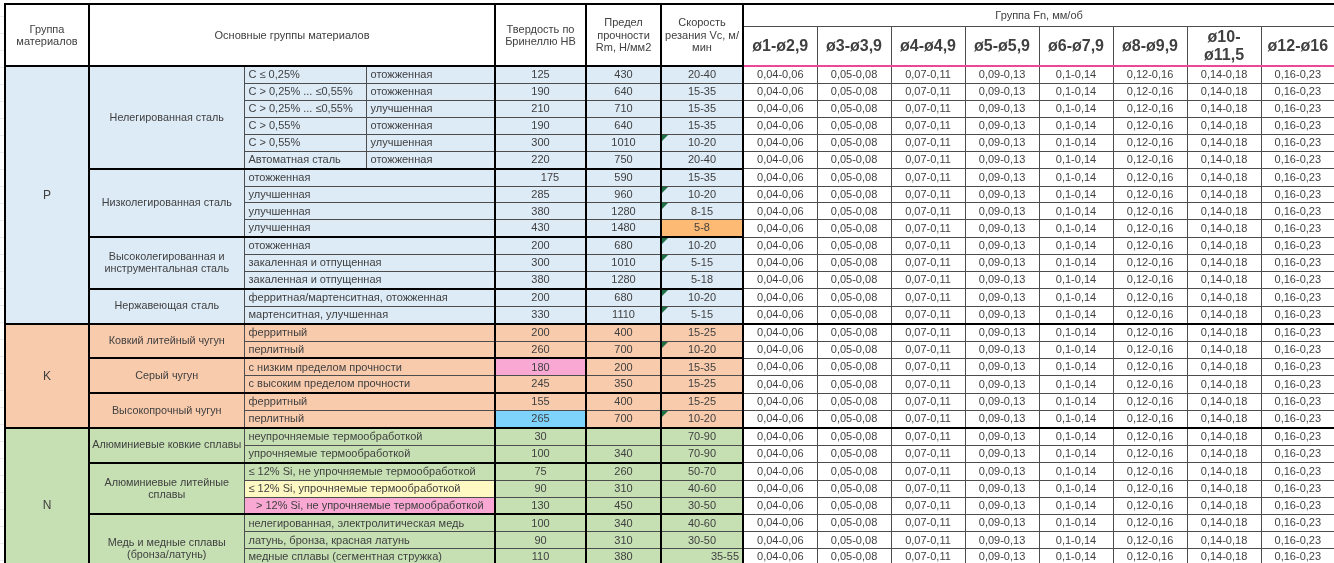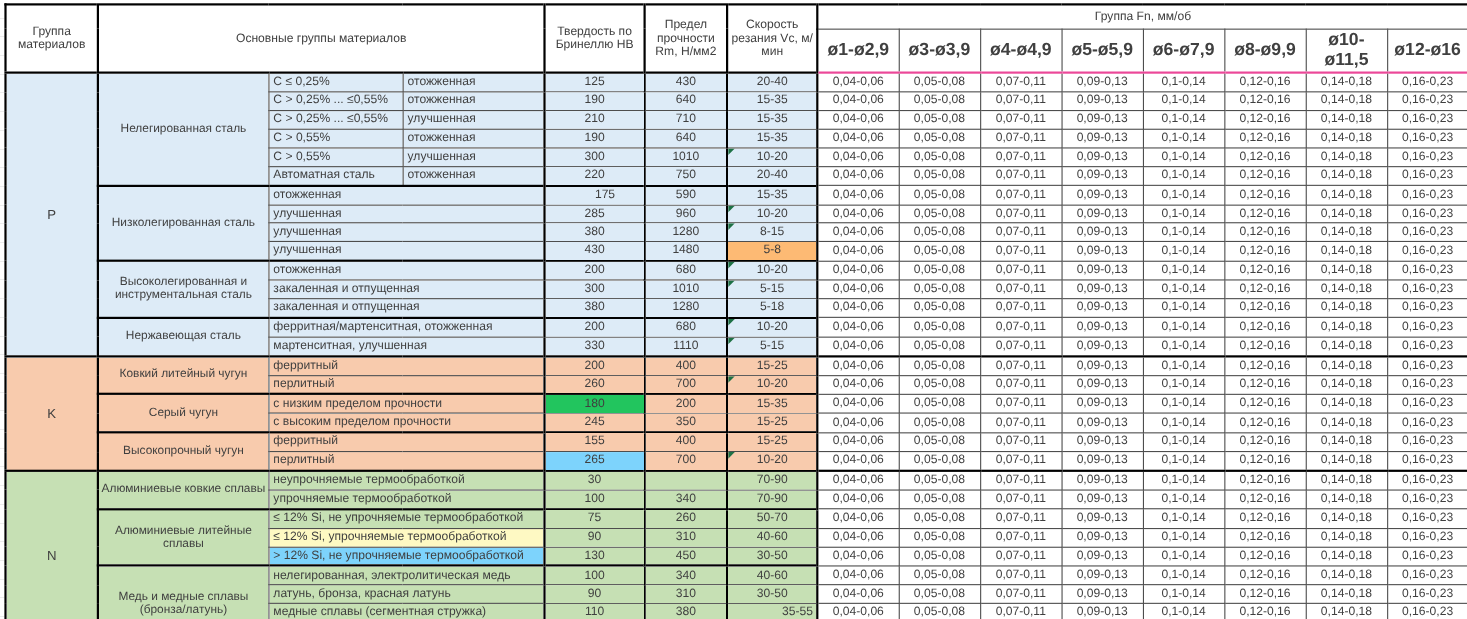--- a/index.html
+++ b/index.html
@@ -335,21 +335,21 @@
           <td class="c-feed">0,07-0,11</td>
           <td class="c-feed">0,09-0,13</td>
           <td class="c-feed">0,1-0,14</td>
           <td class="c-feed">0,12-0,16</td>
           <td class="c-feed">0,14-0,18</td>
           <td class="c-feed">0,16-0,23</td>
         </tr>
         <tr class="s-start">
           <td class="c-name" rowspan="2" style="background: rgb(248, 203, 173);">Серый чугун</td>
           <td class="c-spec c-spec-end" colspan="2" style="background: rgb(248, 203, 173); margin-top: 20px;">с низким пределом прочности</td>
-          <td class="c-num c-hb" style="background: #22c55e;"><span>180</span></td>
+          <td class="c-num c-hb" style="background: #f9a8d4;"><span>180</span></td>
           <td class="c-num c-rm" style="background: rgb(248, 203, 173);"><span>200</span></td>
           <td class="c-num c-vc" style="background: rgb(248, 203, 173);"><span>15-35</span></td>
           <td class="c-feed">0,04-0,06</td>
           <td class="c-feed">0,05-0,08</td>
           <td class="c-feed">0,07-0,11</td>
           <td class="c-feed">0,09-0,13</td>
           <td class="c-feed">0,1-0,14</td>
           <td class="c-feed">0,12-0,16</td>
           <td class="c-feed">0,14-0,18</td>
           <td class="c-feed">0,16-0,23</td>
@@ -450,21 +450,21 @@
           <td class="c-feed">0,04-0,06</td>
           <td class="c-feed">0,05-0,08</td>
           <td class="c-feed">0,07-0,11</td>
           <td class="c-feed">0,09-0,13</td>
           <td class="c-feed">0,1-0,14</td>
           <td class="c-feed">0,12-0,16</td>
           <td class="c-feed">0,14-0,18</td>
           <td class="c-feed">0,16-0,23</td>
         </tr>
         <tr>
-          <td class="c-spec c-spec-end" colspan="2" style="background: #7dd3fc;">&gt; 12% Si, не упрочняемые термообработкой</td>
+          <td class="c-spec c-spec-end" colspan="2" style="background: #f9a8d4; text-align: center;">&gt; 12% Si, не упрочняемые термообработкой</td>
           <td class="c-num c-hb" style="background: rgb(198, 224, 180);"><span>130</span></td>
           <td class="c-num c-rm" style="background: rgb(198, 224, 180);"><span>450</span></td>
           <td class="c-num c-vc" style="background: rgb(198, 224, 180);"><span>30-50</span></td>
           <td class="c-feed">0,04-0,06</td>
           <td class="c-feed">0,05-0,08</td>
           <td class="c-feed">0,07-0,11</td>
           <td class="c-feed">0,09-0,13</td>
           <td class="c-feed">0,1-0,14</td>
           <td class="c-feed">0,12-0,16</td>
           <td class="c-feed">0,14-0,18</td>

